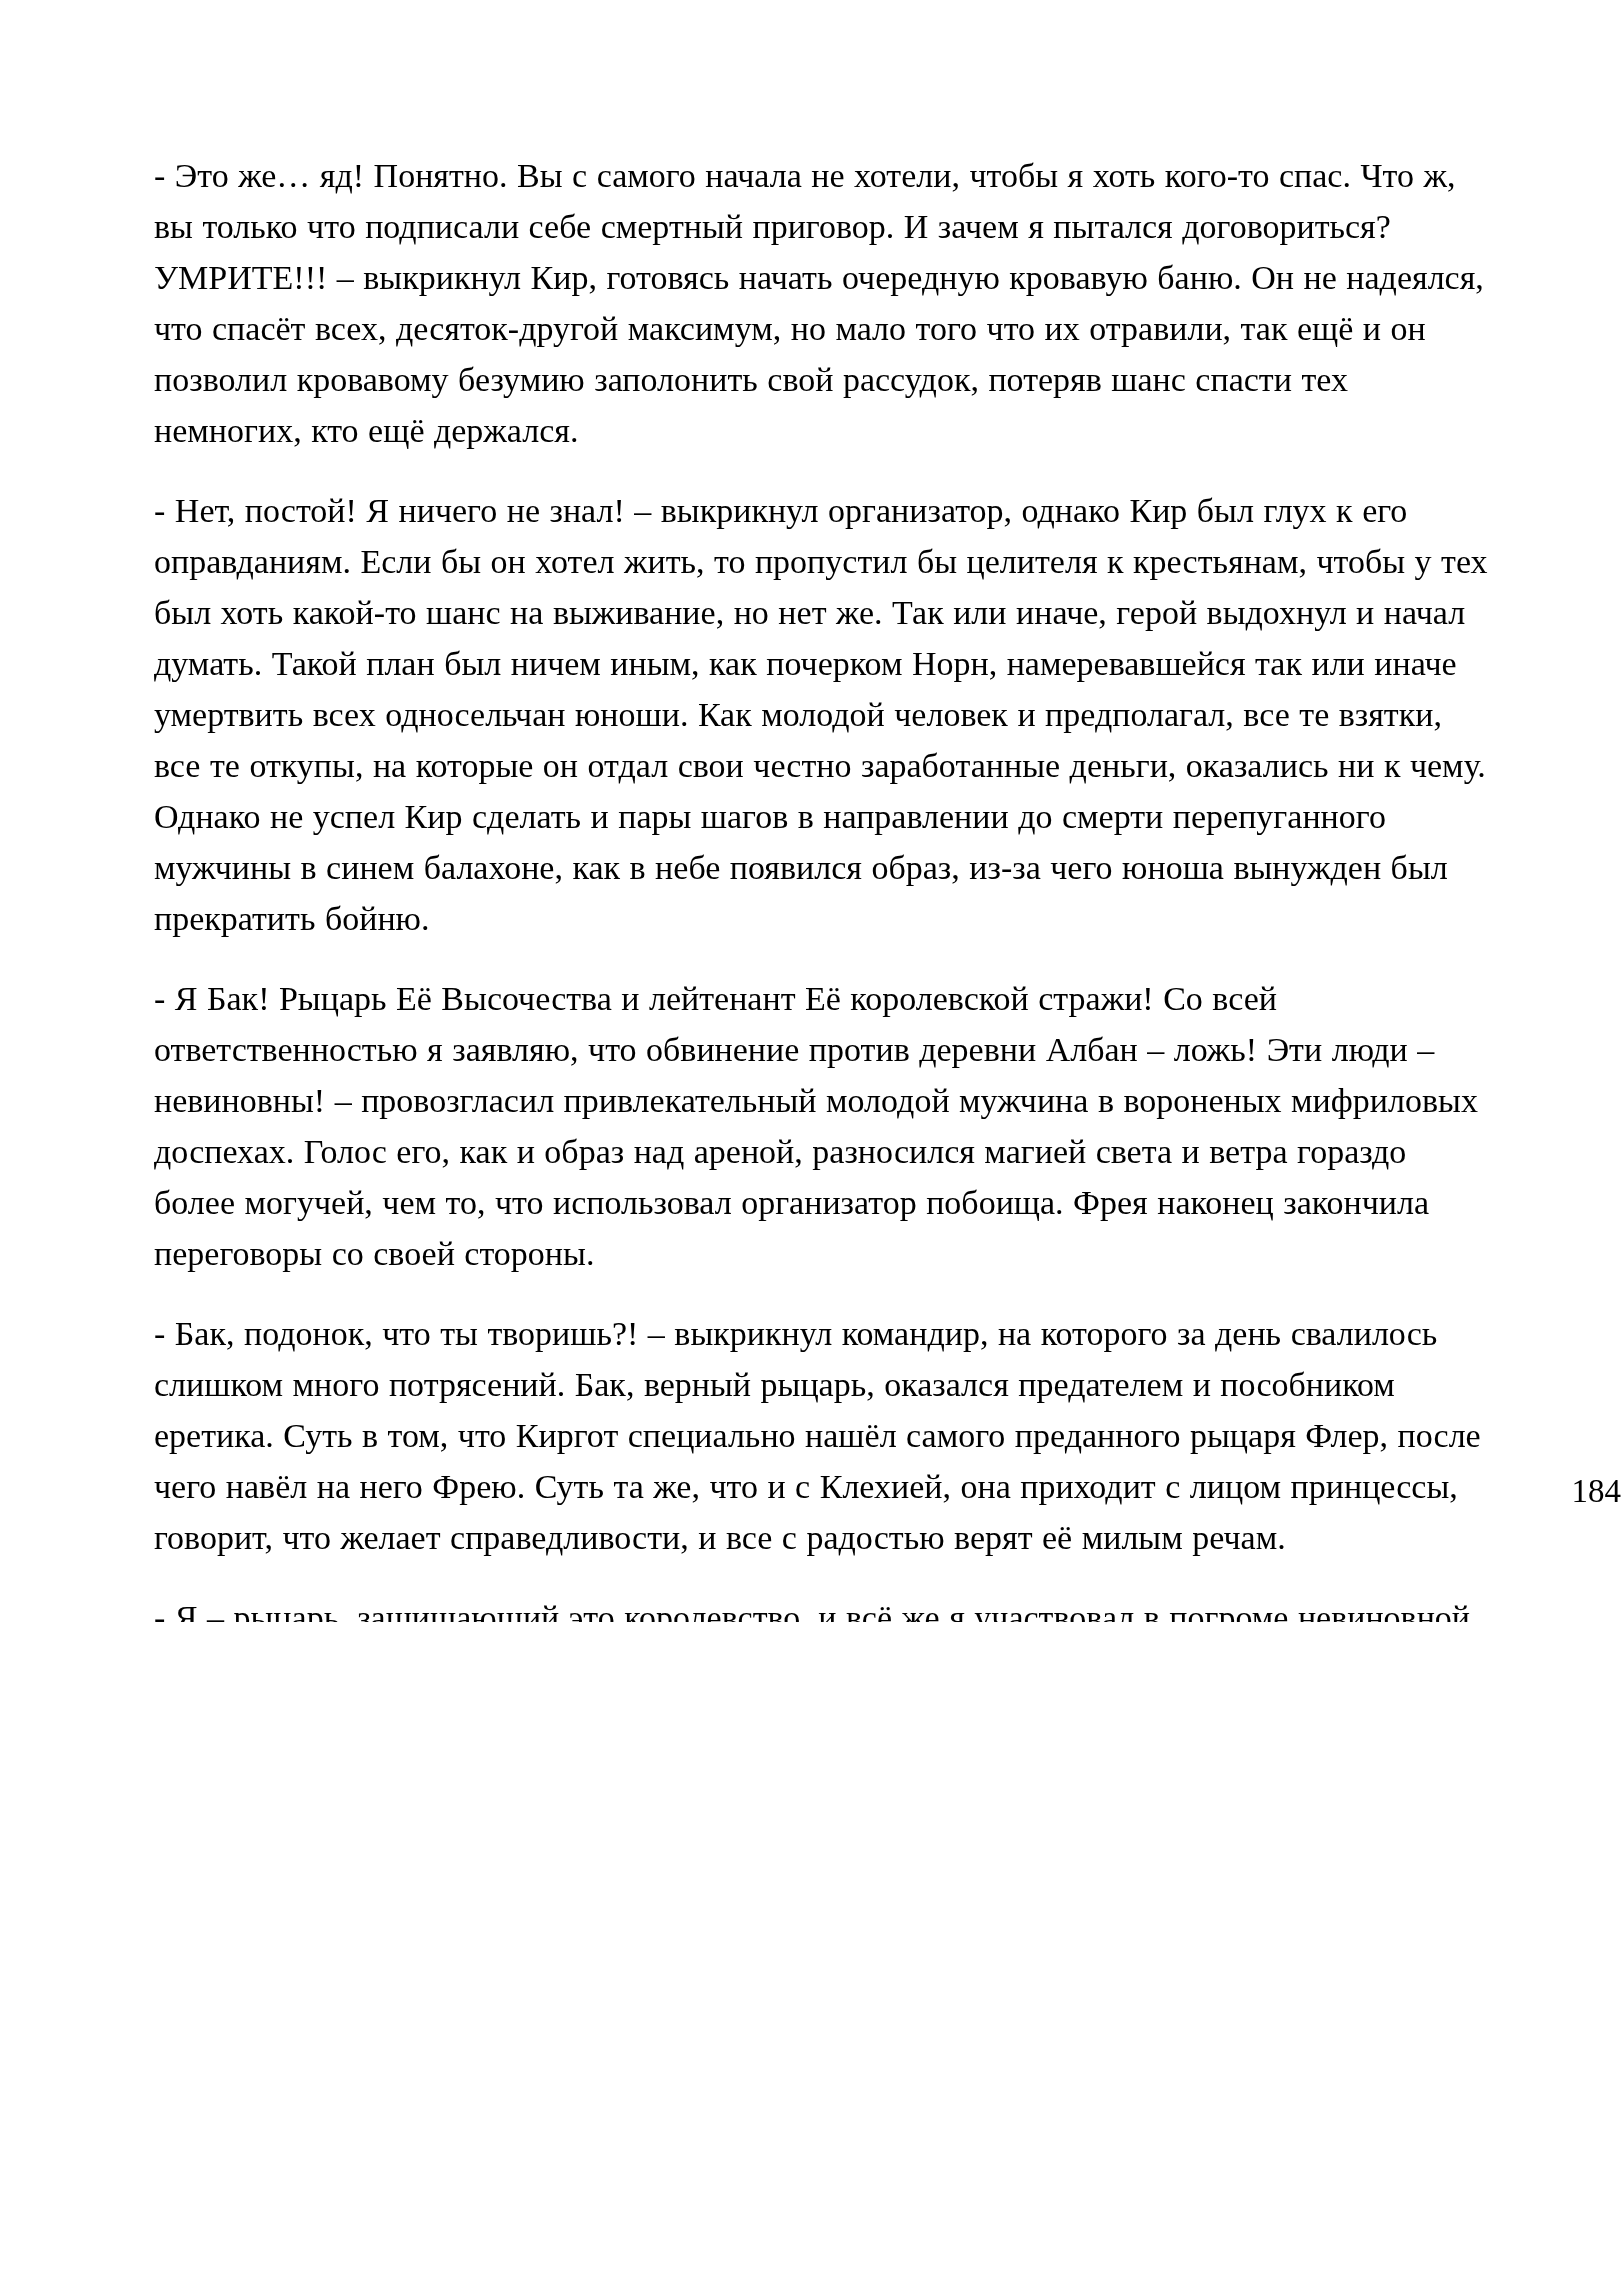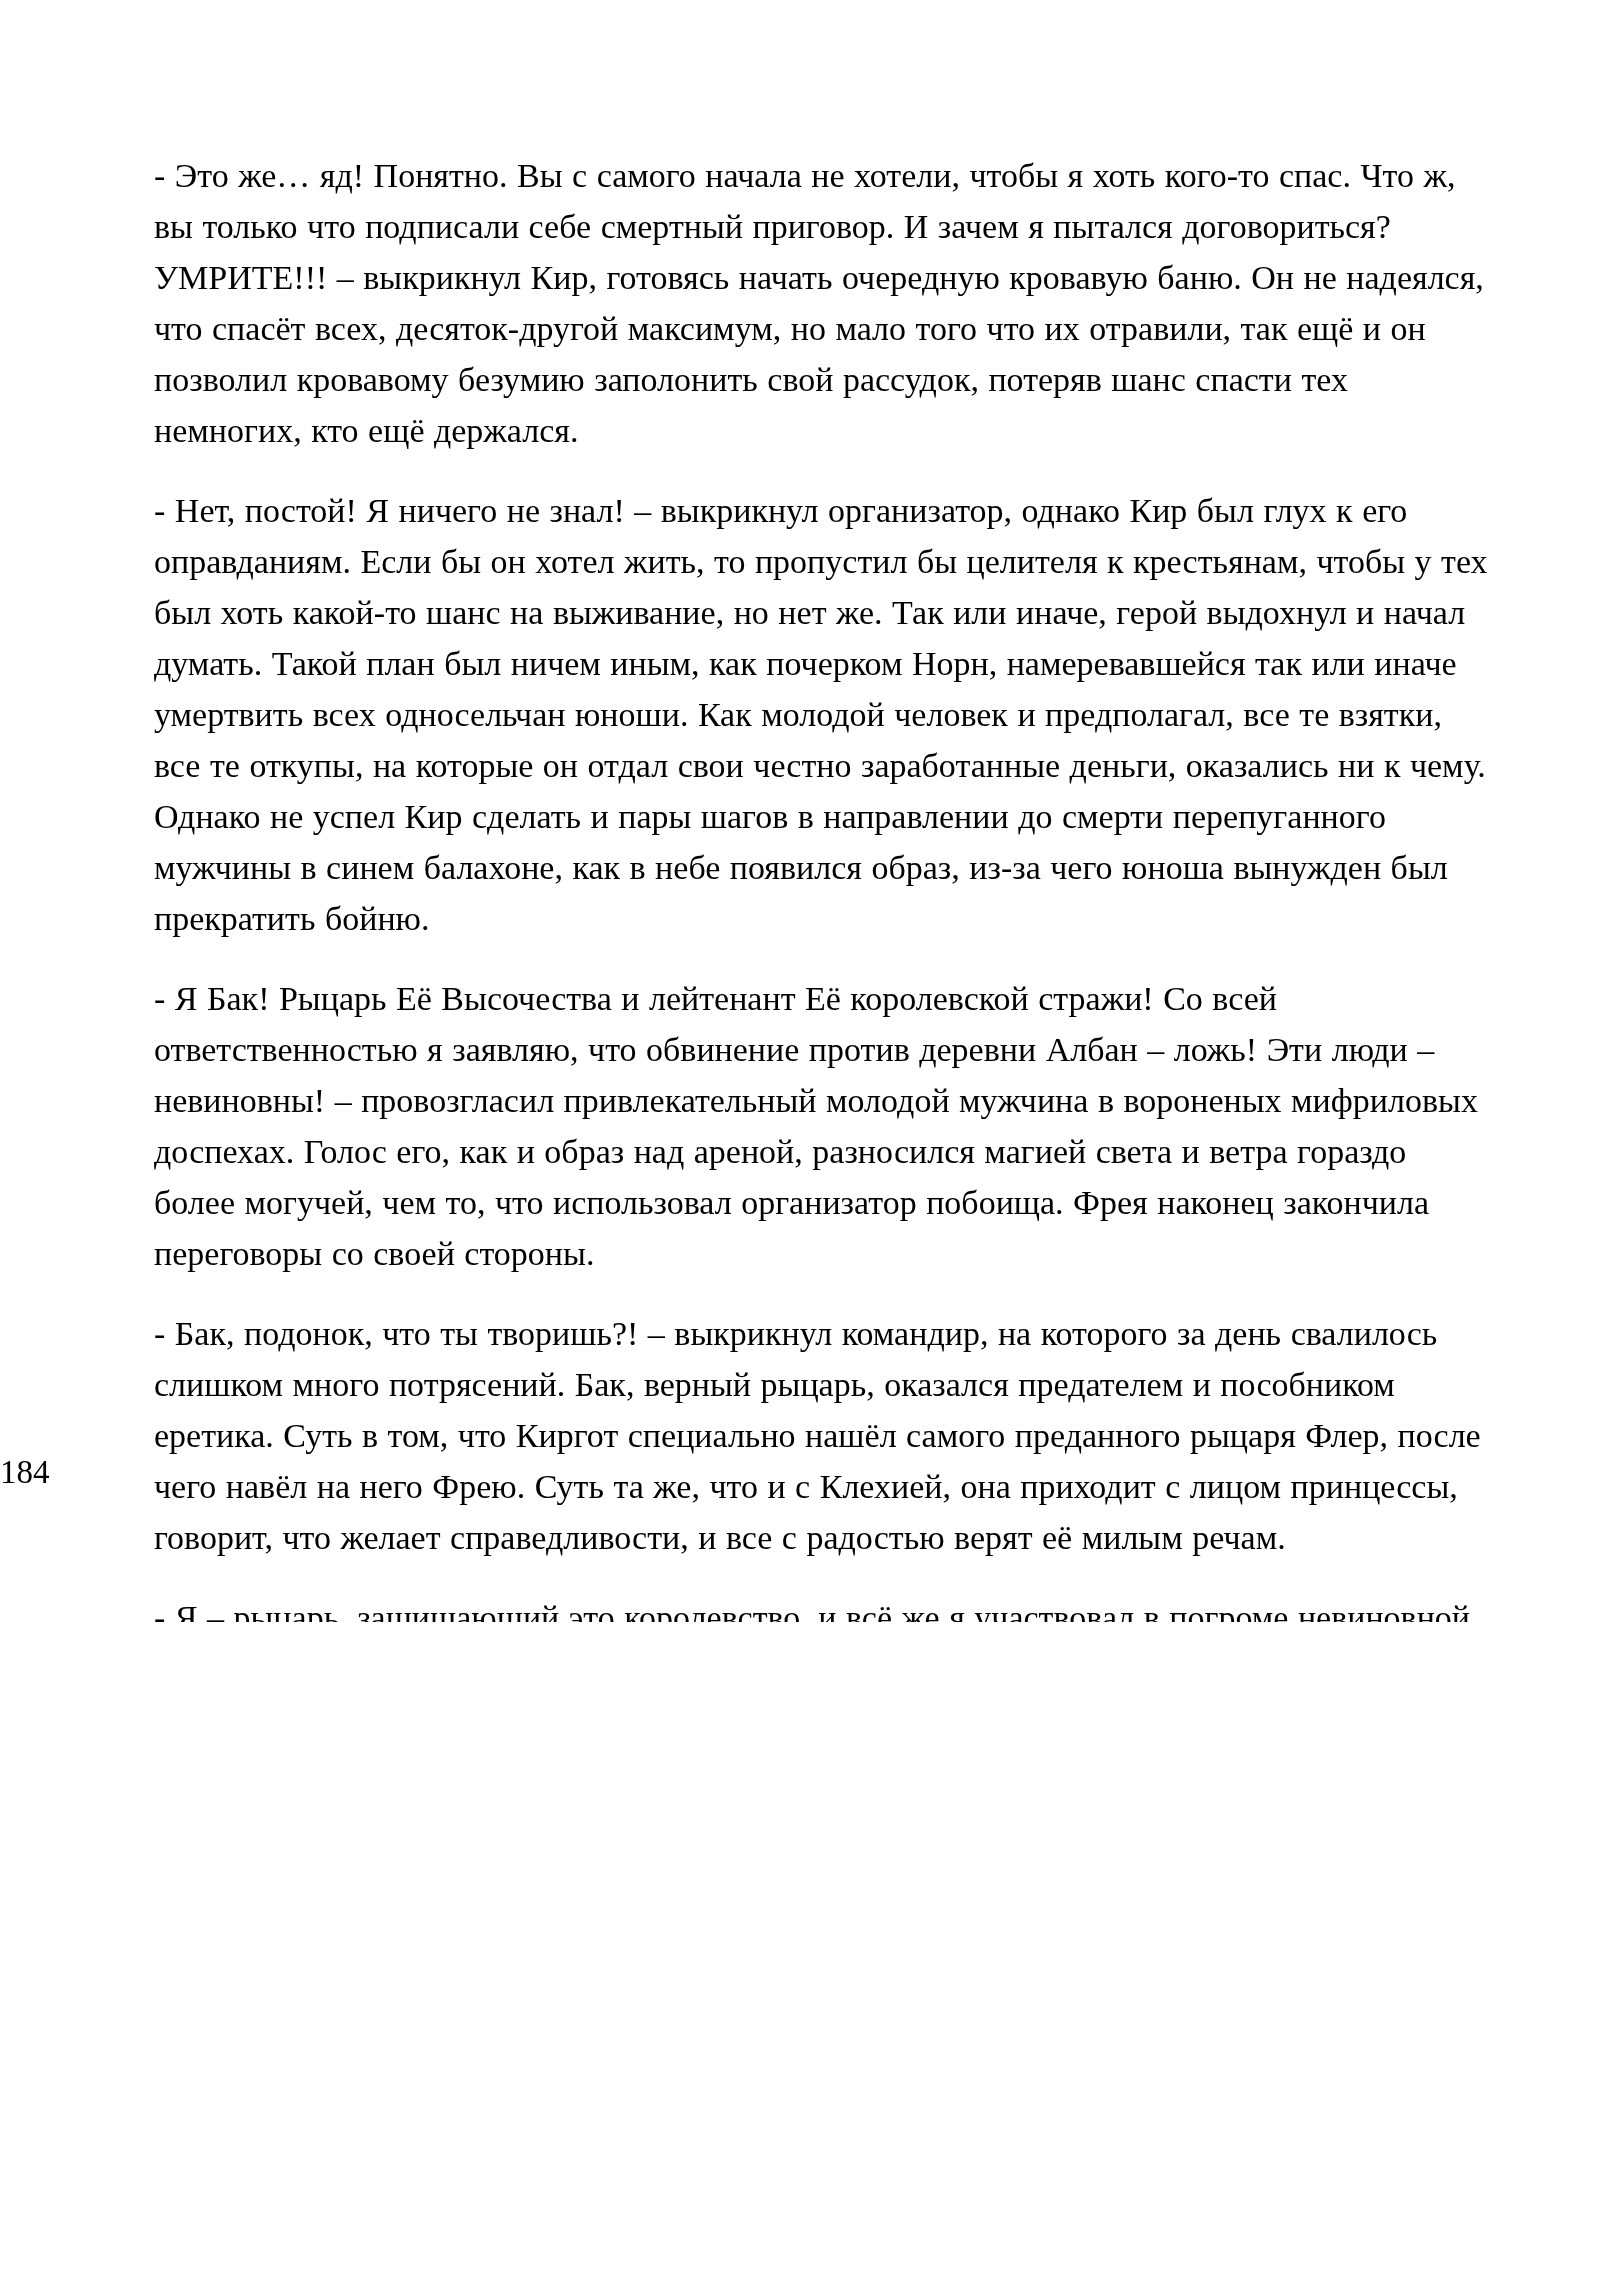--- a/index.html
+++ b/index.html
@@ -21,24 +21,24 @@
   .content p {
     margin: 0 0 29px 0;
     font-size: 34px;
     line-height: 51px;
     text-align: left;
     letter-spacing: 0px;
     word-spacing: 1px;
   }
   .page-number {
     position: absolute;
-    bottom: 130px;
+    bottom: 111px;
     left: 0;
     right: 0;
-    text-align: left;
+    text-align: right;
     font-size: 33px;
     line-height: 39px;
   }
 </style>
 </head>
 <body>
 
 <div class="page">
   <div class="content">
       <p>- Это же… яд! Понятно. Вы с самого начала не хотели, чтобы я хоть кого-то спас. Что ж, вы только что подписали себе смертный приговор. И зачем я пытался договориться? УМРИТЕ!!! – выкрикнул Кир, готовясь начать очередную кровавую баню. Он не надеялся, что спасёт всех, десяток-другой максимум, но мало того что их отравили, так ещё и он позволил кровавому безумию заполонить свой рассудок, потеряв шанс спасти тех немногих, кто ещё держался.</p>

